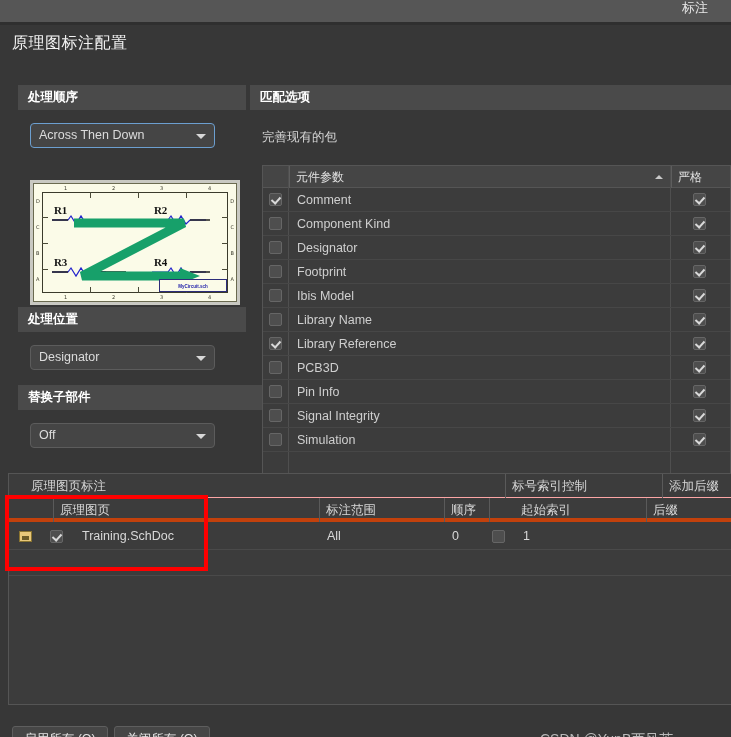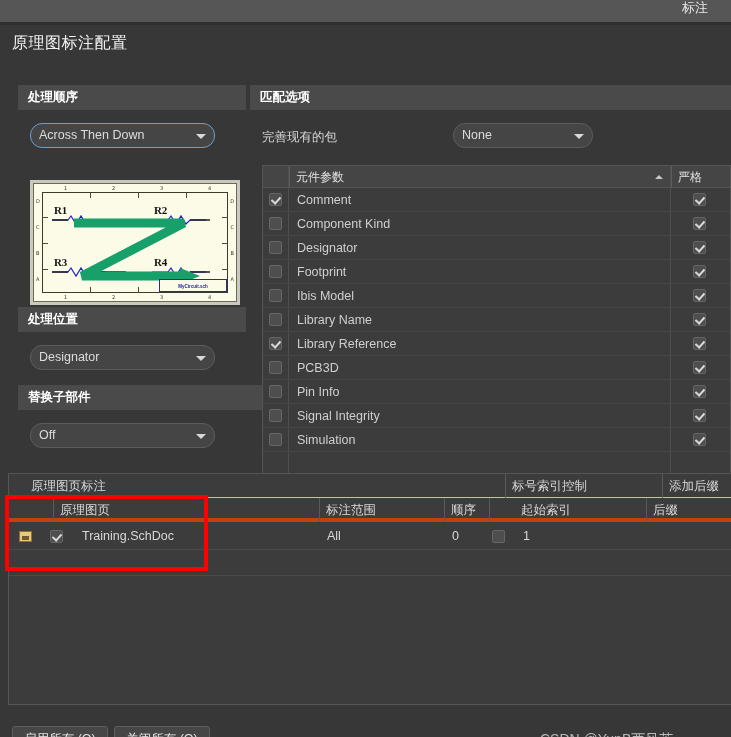--- a/index.html
+++ b/index.html
@@ -43,21 +43,21 @@
   
   .sect-head {
     position: absolute; height: 25px; background: #4a4a4a;
     color: #ffffff; font-size: 12.5px; font-weight: bold;
     line-height: 25px; padding-left: 10px; white-space: nowrap;
   }
 
   
   .combo {
     position: absolute; height: 25px; background: #454545;
-    border: 1px solid #5c5c5c; border-radius: 12px;
+    border: 1px solid #5c5c5c; border-radius: 4px;
     color: #dcdcdc; font-size: 12.5px; line-height: 23px;
     padding-left: 8px; white-space: nowrap; cursor: default;
   }
   .combo.focused { border-color: #6c9fd0; }
   .combo .arrow {
     position: absolute; right: 8px; top: 10px;
     width: 0; height: 0;
     border-left: 5px solid transparent;
     border-right: 5px solid transparent;
     border-top: 5px solid #d8d8d8;
@@ -305,24 +305,20 @@
       <span class="arrow"></span>
     </div>
   </div>
 
   <div id="right-panel">
 
     <div class="sect-head" style="left:0px; top:30px; width:481px;">匹配选项</div>
 
     <div style="position:absolute; left:12px; top:74px; font-size:12.5px; color:#d6d6d6; white-space:nowrap;">完善现有的包</div>
 
-    <div class="combo" style="left:203px; top:68px; width:140px;">
-      <span>None</span>
-      <span class="arrow"></span>
-    </div>
 
     <div class="param-table">
       <div class="pt-head">
         <div class="cell" style="left:26px; width:382px;">元件参数</div>
         <div class="sort-arrow"></div>
         <div class="cell" style="left:408px; width:61px;">严格</div>
       </div>
       <div class="vsep" style="left:25px; top:0;"></div>
       <div class="vsep" style="left:407px; top:0;"></div>
       <div id="pt-rows">

